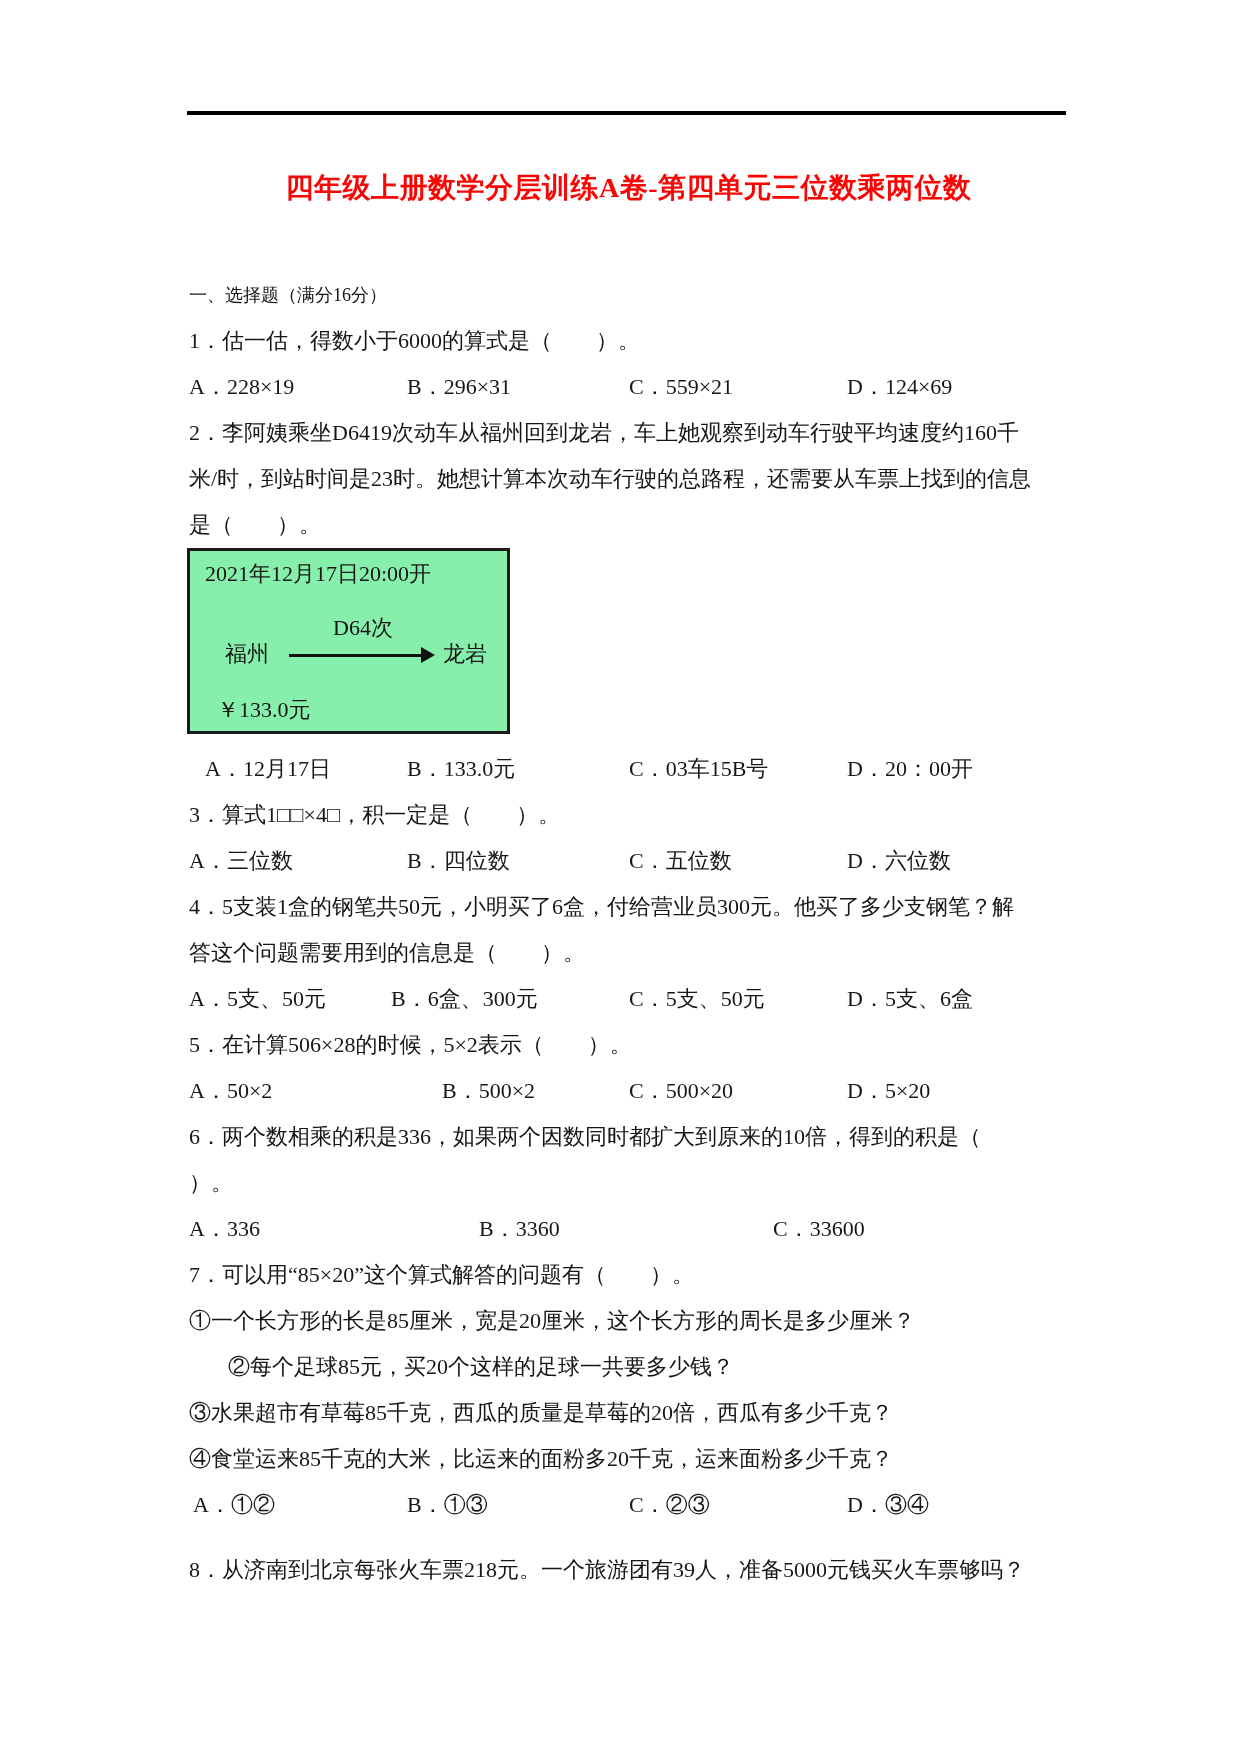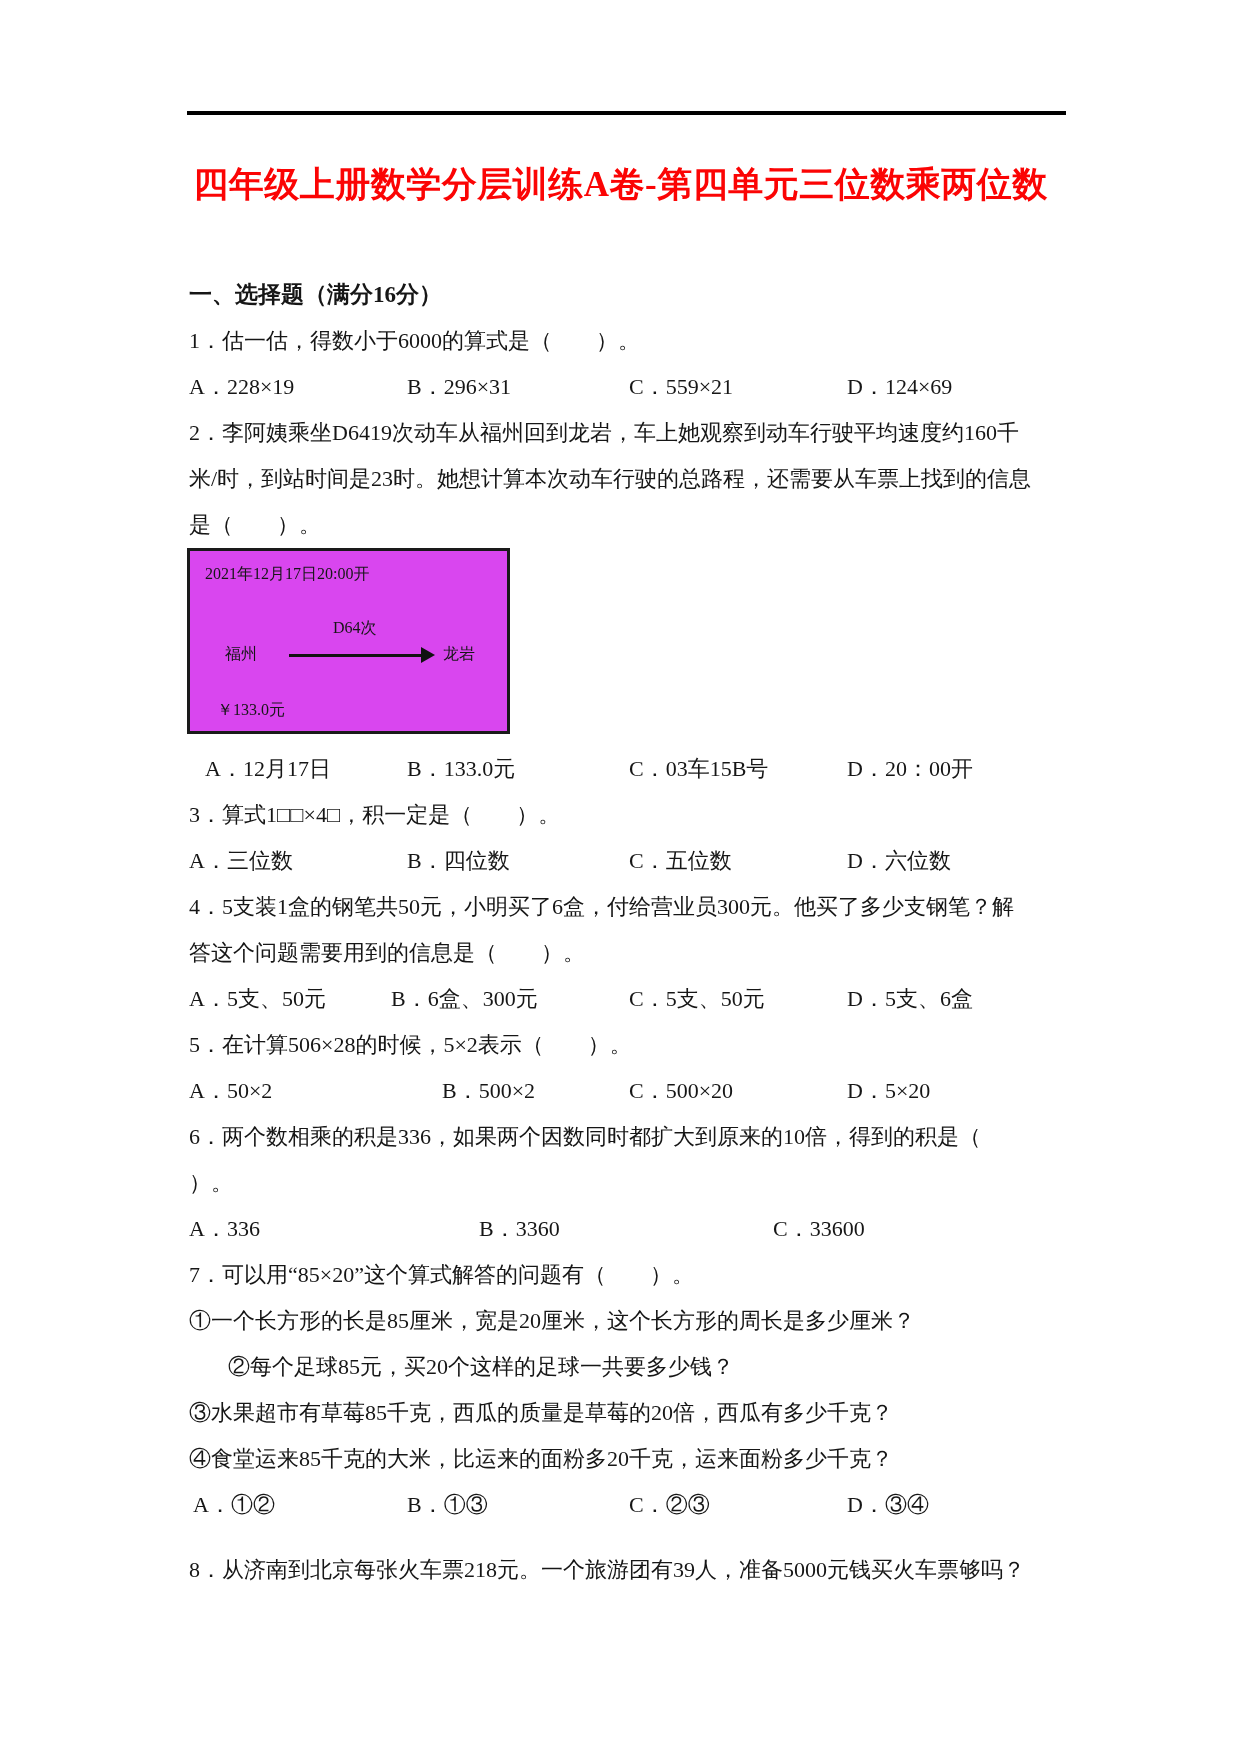--- a/index.html
+++ b/index.html
@@ -4,38 +4,38 @@
 <style>
   html,body { margin:0; padding:0; background:#888; }
   .page {
     position:relative; width:1241px; height:1754px; margin:0 auto;
     background:#ffffff; overflow:hidden;
     font-family:"Liberation Serif","DejaVu Serif",serif;
     color:#161616;
   }
   .top-rule { position:absolute; left:187px; top:111px; width:879px; height:4px; background:#000; }
   .title {
-    position:absolute; left:182px; top:161px; width:877px; margin:0;
-    text-align:center; font-size:35px; font-weight:bold; white-space:nowrap; letter-spacing:0.5px;
+    position:absolute; left:182px; top:161px; width:877px; margin:8px;
+    text-align:center; font-size:28px; font-weight:bold; white-space:nowrap; letter-spacing:0.5px;
   }
   .subtitle {
     position:absolute; left:189px; top:238px; width:877px;
     text-align:center; font-size:22px; font-weight:bold; white-space:nowrap;
   }
   .line {
     position:absolute; left:189px; width:880px; height:46px; line-height:46px;
     font-size:22px; white-space:nowrap;
   }
-  .line.section { font-weight:bold; font-size:23px; }
+  .line.section { font-weight:normal; font-size:18px; }
   .opt { position:absolute; top:0; }
 
   
   .ticket-box {
     position:absolute; left:187px; top:548px; width:317px; height:180px;
-    border:3px solid #1a1a1a; background:#d946ef; font-size:16px;
+    border:3px solid #1a1a1a; background:#86efac; font-size:22px;
   }
   .ticket-box > div { position:absolute; line-height:26px; }
   .t-date  { left:15px;  top:10px;  }
   .t-train { left:143px; top:64px;  }
   .t-from  { left:35px;  top:90px;  }
   .t-to    { left:253px; top:90px;  }
   .t-price { left:27px;  top:146px; }
   .t-arrow { left:99px;  top:96px;  width:146px; height:16px; }
   .t-arrow .shaft {
     position:absolute; left:0; top:7px; width:133px; height:3px; background:#111;

